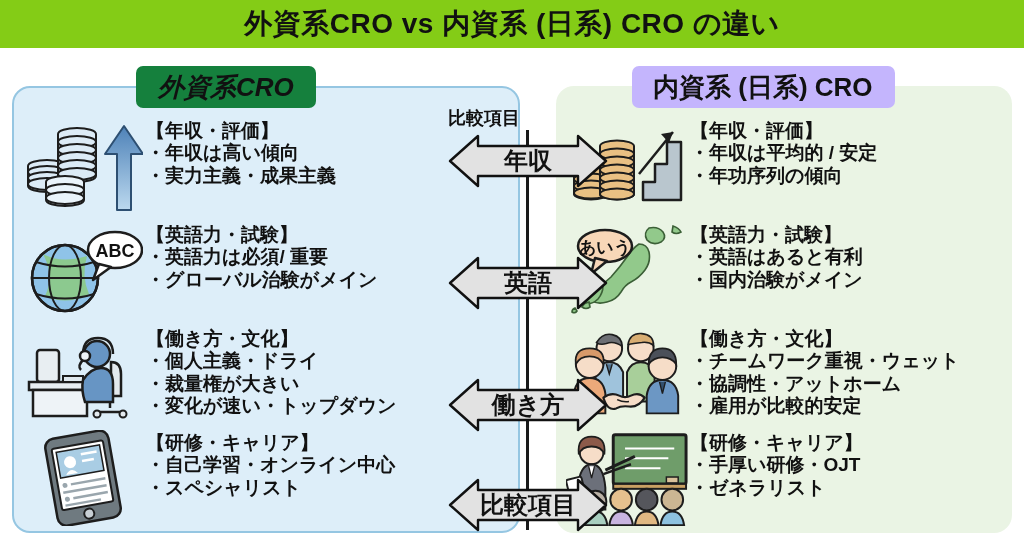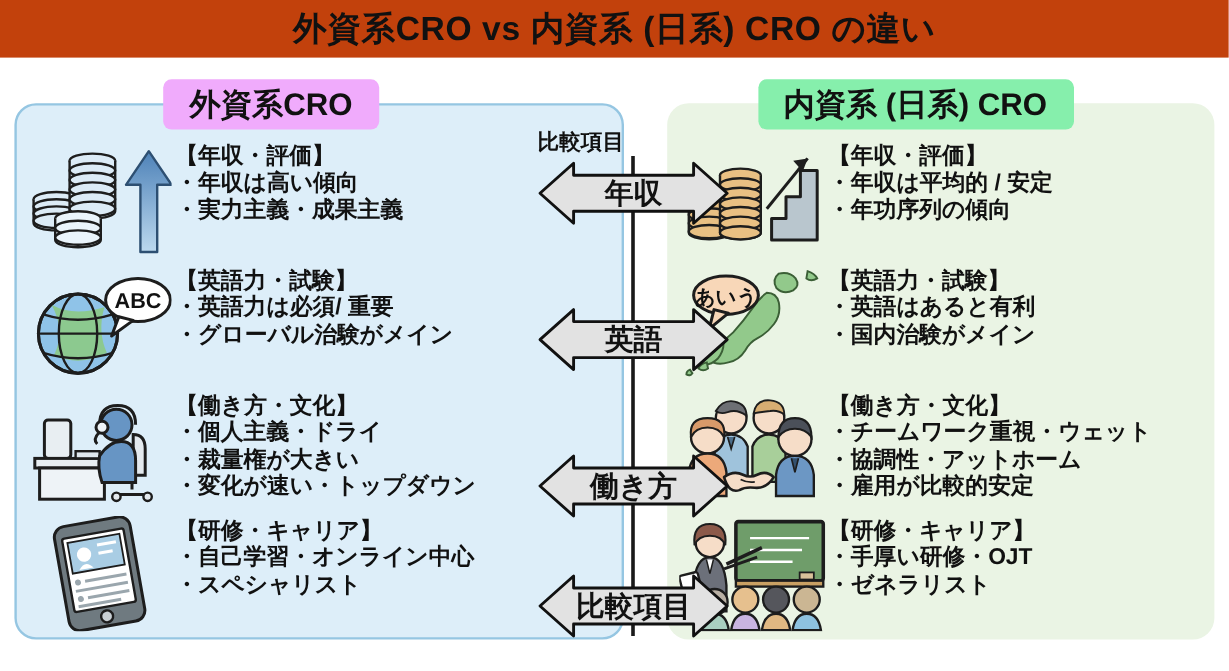--- a/index.html
+++ b/index.html
@@ -13,21 +13,21 @@
     overflow: hidden;
     font-family: "Liberation Sans", "DejaVu Sans", sans-serif;
     position: relative;
   }
 
   
   #title-bar {
     position: absolute;
     left: 0; top: 0;
     width: 1024px; height: 48px;
-    background: #c2410c;
+    background: #84cc16;
     display: flex;
     align-items: center;
     justify-content: center;
   }
   #title-text {
     font-size: 28px;
     font-weight: bold;
     color: #111111;
     letter-spacing: 0.5px;
     white-space: nowrap;
@@ -66,25 +66,26 @@
     padding: 0 22px;
     border-radius: 7px;
     font-size: 26px;
     font-weight: bold;
     color: #111111;
     white-space: nowrap;
     z-index: 6;
   }
   #header-foreign {
     left: 136px;
-    background: #f0abfc;
+    background: #15803d;
+    font-style: italic;
   }
   #header-domestic {
     left: 632px;
-    background: #86efac;
+    background: #c4b5fd;
     padding-left: 21px;
   }
 
   
   .side-rows {
     position: absolute;
     top: 118px;
     display: flex;
     flex-direction: column;
   }

